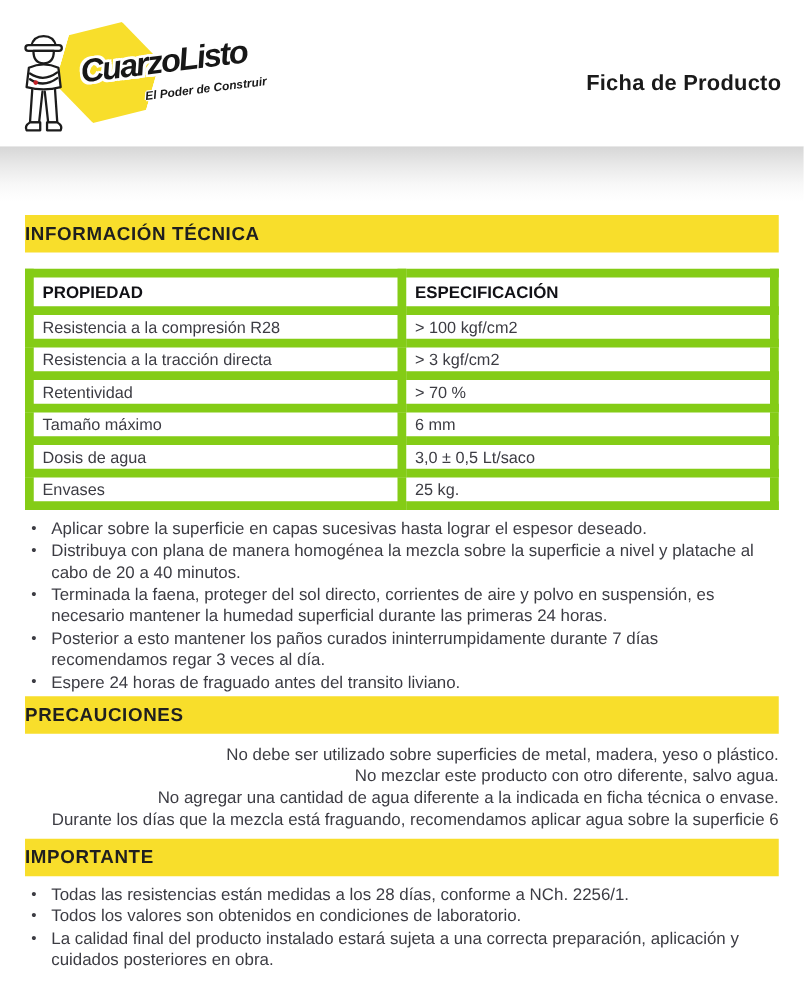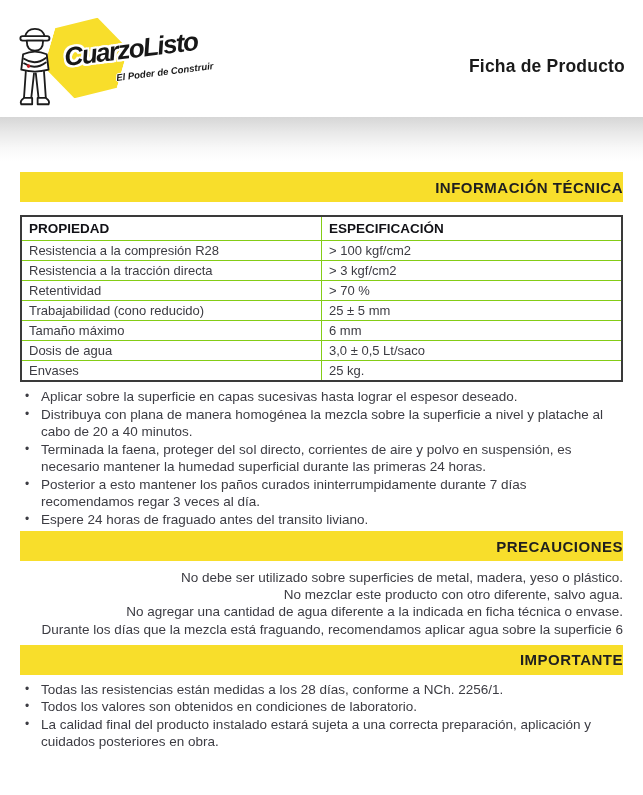--- a/index.html
+++ b/index.html
@@ -51,35 +51,35 @@
   .header-shadow {
     height: 44px;
     background: linear-gradient(to bottom, #d6d6d6 0%, #e9e9e9 35%, #f8f8f8 70%, #ffffff 100%);
   }
 
   
   .content { padding: 11px 20px 0 20px; }
 
   .banner {
     background: #F8DE2B; height: 30px;
-    display: flex; align-items: center; justify-content: flex-end;
+    display: flex; align-items: center; justify-content: flex-start;
   }
   .banner span {
     font-weight: bold; font-size: 15px; letter-spacing: 0.5px; color: #1f1f1f;
   }
   .banner.mt10 { margin-top: 10px; }
 
   .tech-table {
     width: 100%; border-collapse: collapse;
     margin-top: 13px;
     border: 2px solid #3a3a3a;
     font-size: 13px; color: #3c3c43;
   }
   .tech-table th, .tech-table td {
-    border: 1px solid #84cc16;
+    border: 7px solid #84cc16;
     text-align: left;
     padding: 2px 7px;
     line-height: 15px;
   }
   .tech-table th {
     font-size: 13.5px; color: #111116; padding: 4px 7px;
   }
   .tech-table .col-prop { width: 50%; }
 
   .bullet-list {
@@ -149,24 +149,20 @@
           <tr>
             <td>Resistencia a la tracción directa</td>
             <td>&gt; 3 kgf/cm2</td>
           </tr>
 
           <tr>
             <td>Retentividad</td>
             <td>&gt; 70 %</td>
           </tr>
 
-          <tr>
-            <td>Trabajabilidad (cono reducido)</td>
-            <td>25 ± 5 mm</td>
-          </tr>
 
           <tr>
             <td>Tamaño máximo</td>
             <td>6 mm</td>
           </tr>
 
           <tr>
             <td>Dosis de agua</td>
             <td>3,0 ± 0,5 Lt/saco</td>
           </tr>

